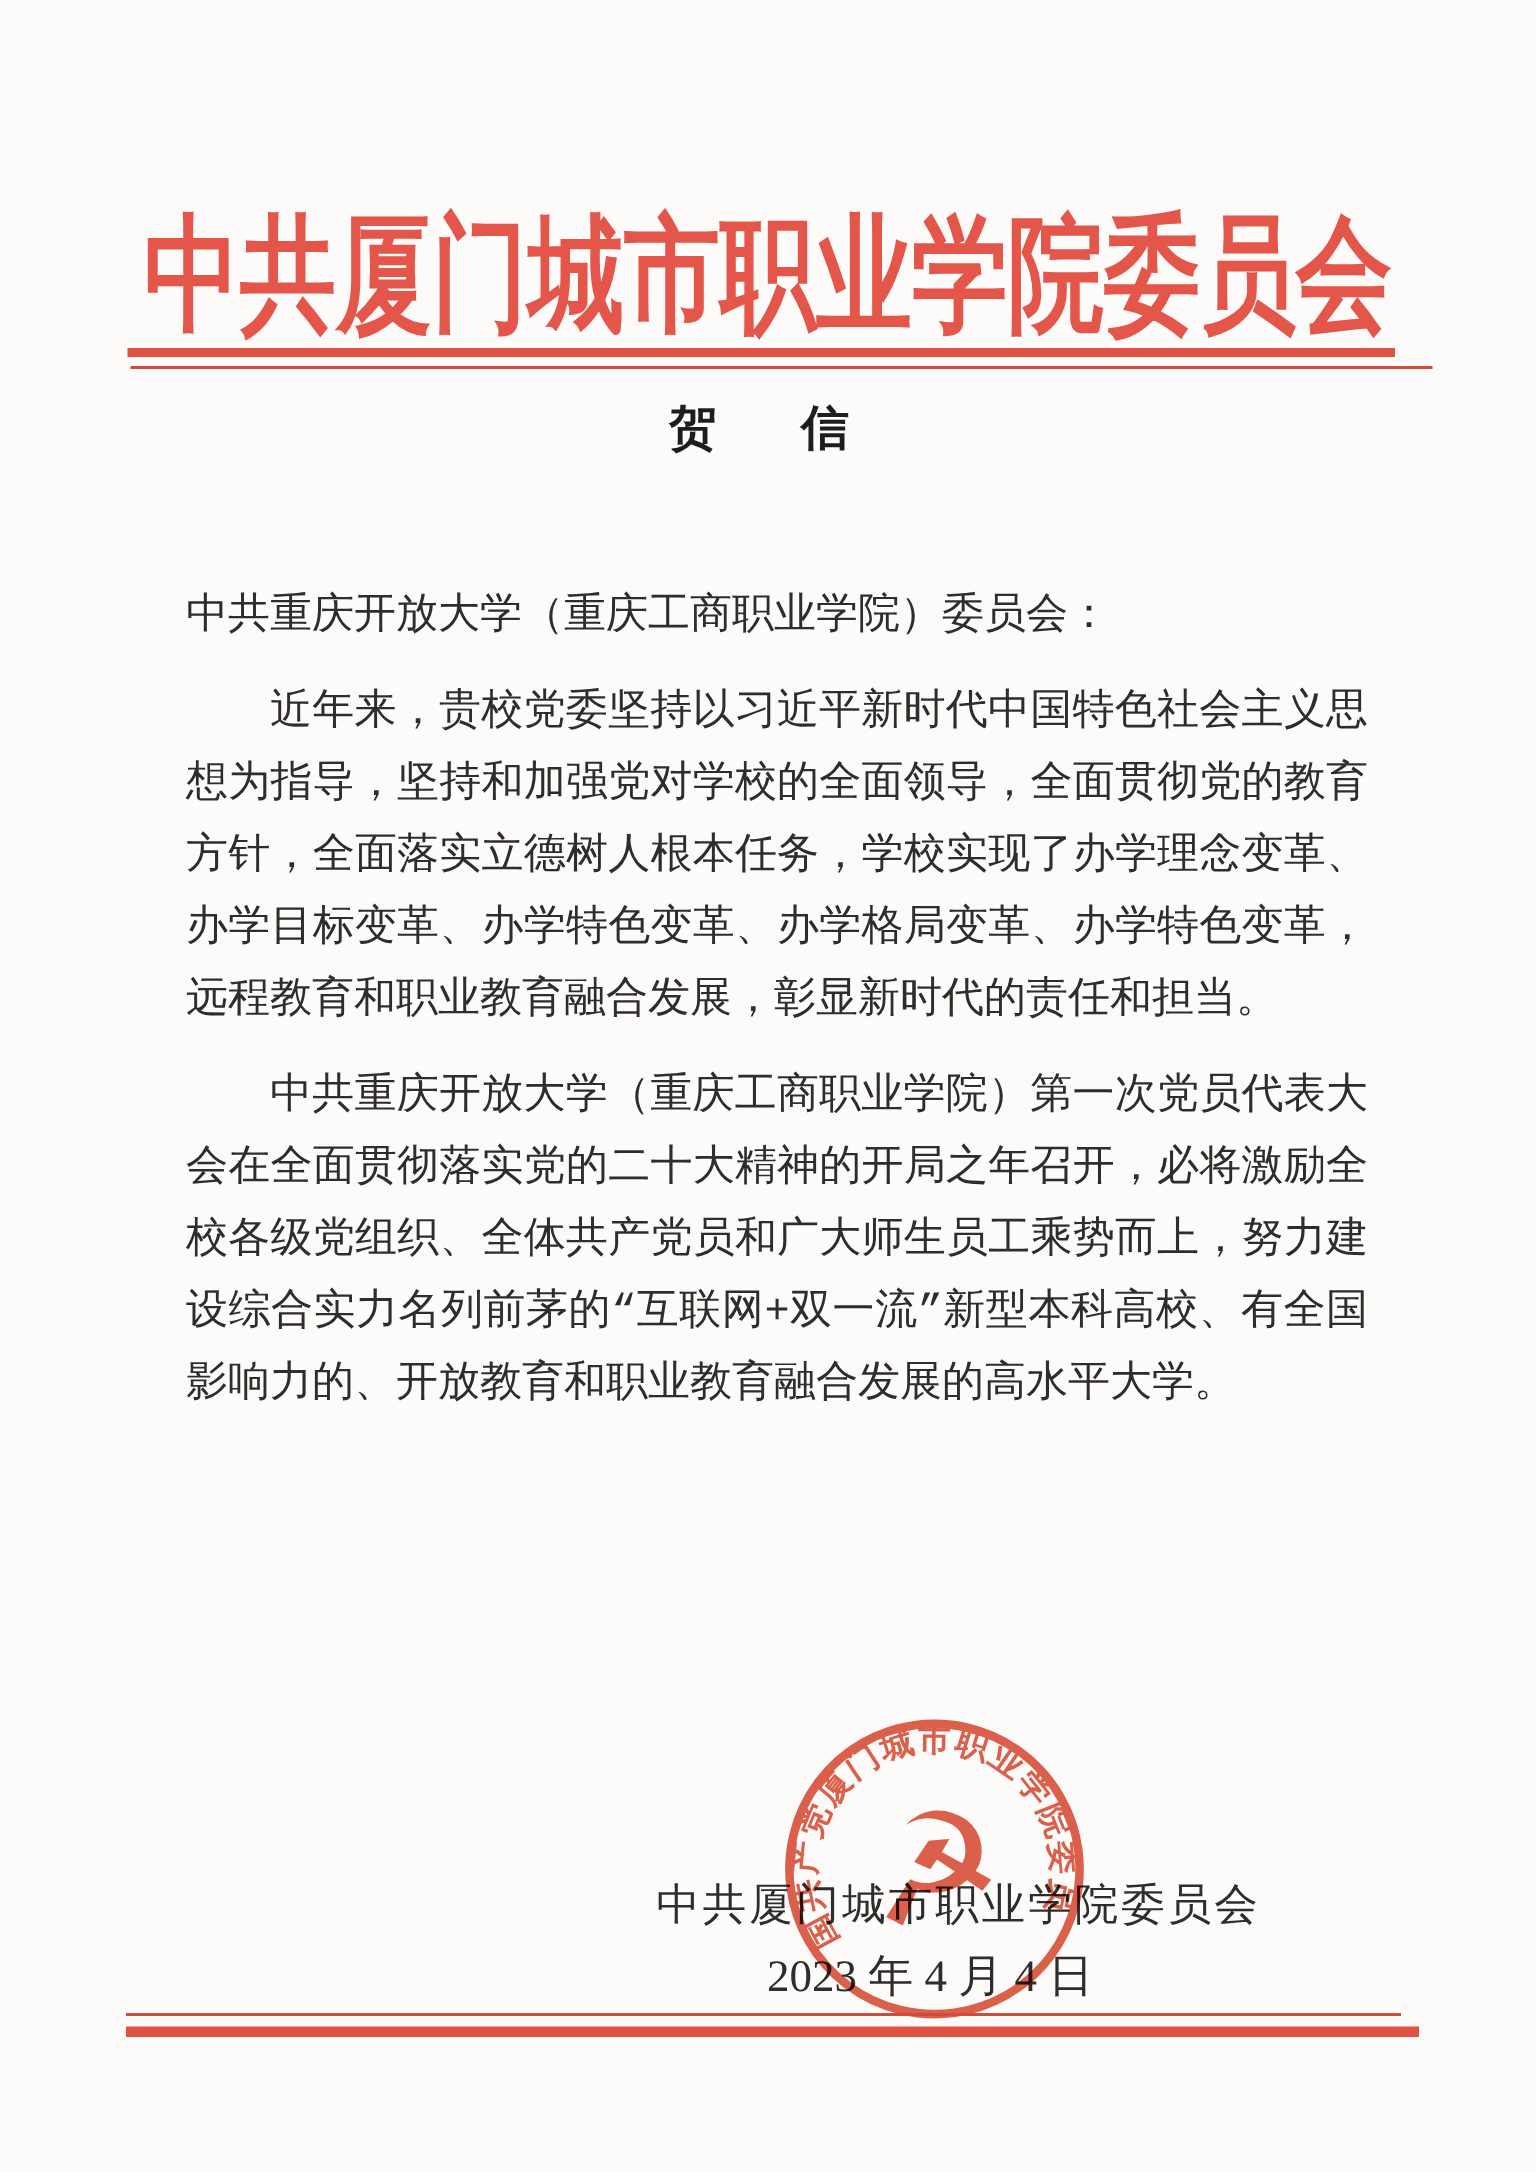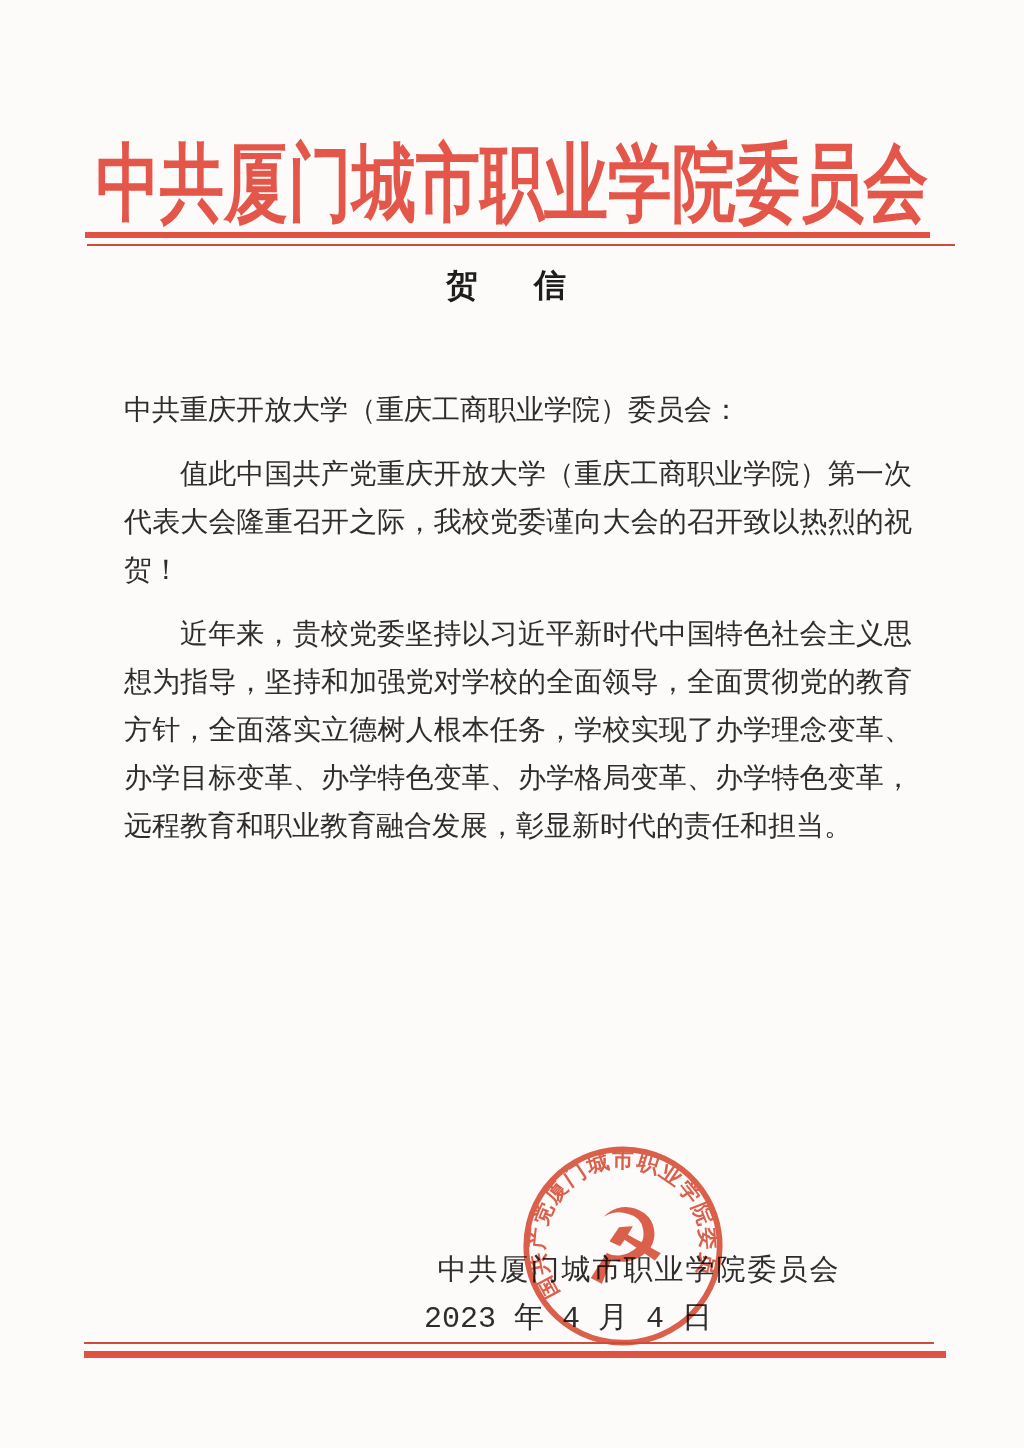--- a/index.html
+++ b/index.html
@@ -47,23 +47,22 @@
   .body-text p.salutation { text-indent: 0; }
 
   .signature-name {
     position: absolute; top: 1250px; left: 424px; width: 430px;
     text-align: center; font-size: 29px; color: #2f2d2b;
     letter-spacing: 2px;
     white-space: nowrap;
   }
   .signature-date {
     position: absolute; top: 1297px; left: 424px; width: 392px;
-    text-align: left; font-size: 30px; color: #2f2d2b;
+    text-align: center; font-size: 30px; color: #2f2d2b;
     white-space: nowrap;
-    font-family: Liberation Mono, monospace;
   }
 
   .seal {
     position: absolute; left: 519px; top: 1142px;
     width: 208px; height: 208px;
     transform: rotate(-8deg);
     opacity: 0.85;
     mix-blend-mode: multiply;
   }
   .seal svg { width: 100%; height: 100%; }
@@ -85,22 +84,22 @@
 
   <div class="letterhead">中共厦门城市职业学院委员会</div>
 
   <div class="rule rule-thick-top"></div>
   <div class="rule rule-thin-top"></div>
 
   <div class="doc-title">贺　信</div>
 
   <div class="body-text">
     <p class="salutation">中共重庆开放大学（重庆工商职业学院）委员会：</p>
-    <p>值此中国共产党重庆开放大学（重庆工商职业学院）第一次代表大会隆重召开之际，我校党委谨向大会的召开致以热烈的祝贺！</p>
     <p>近年来，贵校党委坚持以习近平新时代中国特色社会主义思想为指导，坚持和加强党对学校的全面领导，全面贯彻党的教育方针，全面落实立德树人根本任务，学校实现了办学理念变革、办学目标变革、办学特色变革、办学格局变革、办学特色变革，远程教育和职业教育融合发展，彰显新时代的责任和担当。</p>
+    <p>中共重庆开放大学（重庆工商职业学院）第一次党员代表大会在全面贯彻落实党的二十大精神的开局之年召开，必将激励全校各级党组织、全体共产党员和广大师生员工乘势而上，努力建设综合实力名列前茅的“互联网+双一流”新型本科高校、有全国影响力的、开放教育和职业教育融合发展的高水平大学。</p>
   </div>
 
   <div class="signature-name">中共厦门城市职业学院委员会</div>
 
   <div class="signature-date">2023 年 4 月 4 日</div>
 
   <div class="seal">
     <svg viewBox="0 0 200 200">
       <circle cx="100" cy="100" r="93" fill="none" stroke="#d9452f" stroke-width="5.5"></circle>
       <path id="seal-ring-path" d="M 37.7 143.6 A 76 76 0 1 1 162.3 143.6" fill="none"></path>

